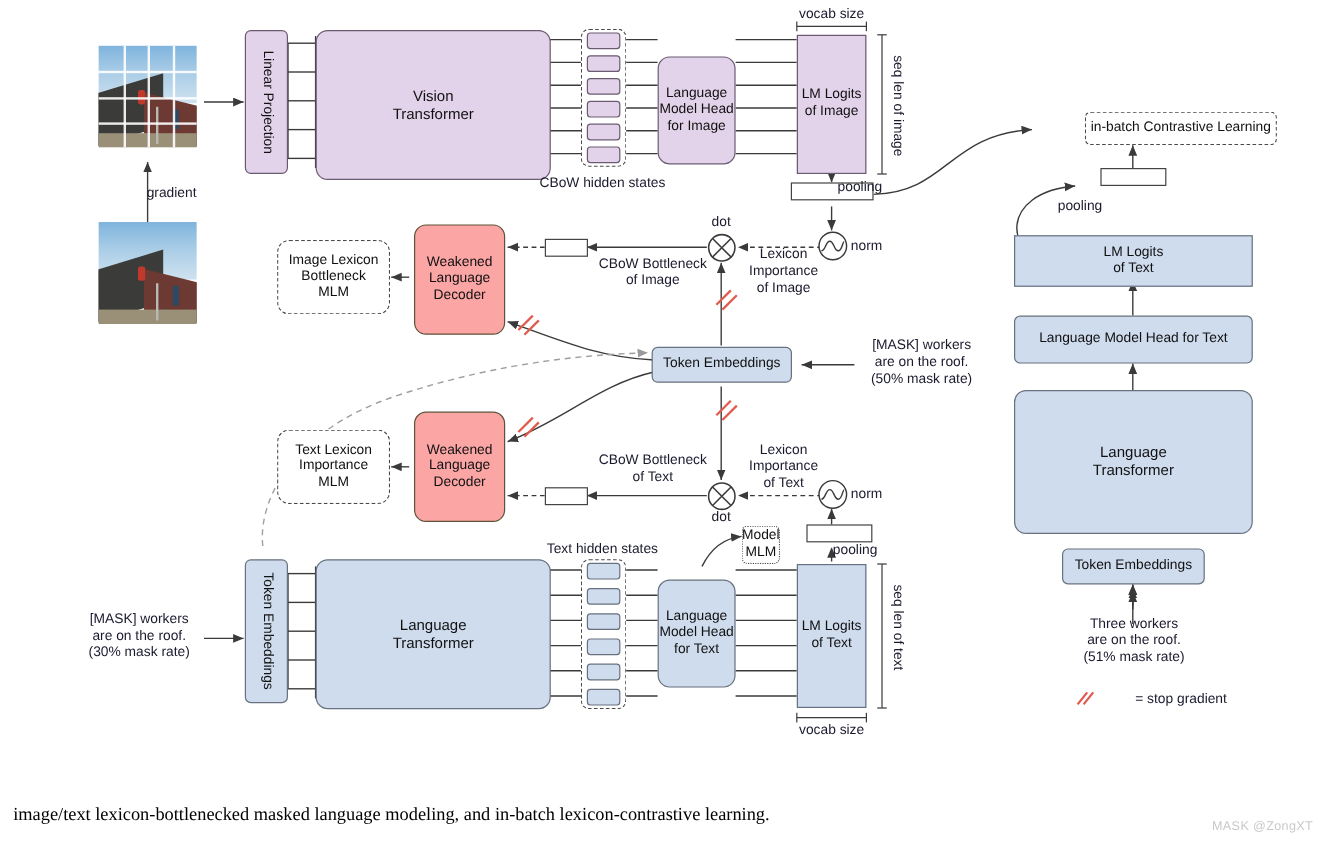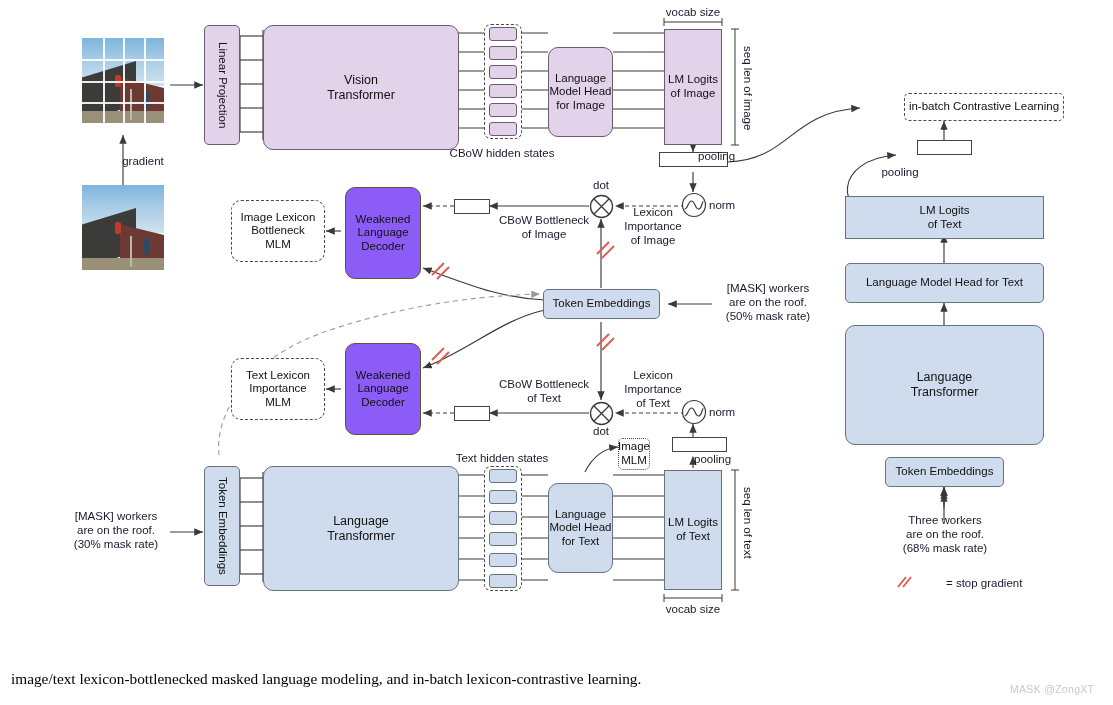--- a/index.html
+++ b/index.html
@@ -2,21 +2,21 @@
 <html><head>
 <meta charset="utf-8">
 <style>
   html,body{margin:0;padding:0;background:#ffffff;}
   body{width:1113px;height:705px;position:relative;font-family:"Liberation Sans",sans-serif;color:#111111;overflow:hidden;}
   #stage{position:absolute;left:0;top:0;width:1113px;height:705px;}
   #svgroot{position:absolute;left:0;top:0;width:1113px;height:705px;}
   .node{position:absolute;box-sizing:border-box;display:flex;align-items:center;justify-content:center;text-align:center;line-height:1.18;}
   .purple{background:#e3d3ea;border:1.2px solid #6b5b72;}
   .blue{background:#cfdcee;border:1.2px solid #67717f;}
-  .yellow{background:#8b5cf6;border:1.2px solid #5d5338;}
+  .yellow{background:#fca5a5;border:1.2px solid #5d5338;}
   .white{background:#ffffff;border:1.2px solid #444444;}
   .dashed{background:#ffffff;border:1.4px dashed #4a4a4a;}
   .dotted{background:#ffffff;border:1.4px dotted #4a4a4a;}
   .rr{border-radius:10px;}
   .rs{border-radius:5px;}
   .lbl{position:absolute;color:#1a1a2e;text-align:center;line-height:1.22;white-space:pre-line;}
   .vtext{writing-mode:vertical-rl;text-orientation:mixed;}
   .hs{position:absolute;background:#e3d3ea;border:1.1px solid #6b5b72;border-radius:3px;}
   .hsb{position:absolute;background:#cfdcee;border:1.1px solid #67717f;border-radius:3px;}
   .caption{position:absolute;font-family:"Liberation Serif",serif;color:#000;font-size:15.3px;line-height:1.62;}
@@ -313,21 +313,21 @@
   <svg style="position:absolute;left:681px;top:399px;width:26px;height:26px;">
     <circle cx="13" cy="13" r="11.5" fill="#fff" stroke="#3a3a3a" stroke-width="1.2"></circle>
     <path d="M3.5,17 C7,17 7,9 10.5,9 C14,9 14,17 17.5,17 C21,17 21,9 22.5,9.4" fill="none" stroke="#3a3a3a" stroke-width="1.2"></path>
   </svg>
   <div class="lbl" style="left:709px;top:405px;width:46px;font-size:11.5px;text-align:left;">norm</div>
 
   <div class="node white" style="left:672px;top:437px;width:55px;height:15px;"></div>
   <div class="lbl" style="left:694px;top:452px;width:54px;font-size:11.5px;text-align:left;">pooling</div>
 
   <div class="node dotted rs" style="left:618px;top:438px;width:32px;height:32px;font-size:11.5px;">
-    <span style="white-space:pre-line;">Image
+    <span style="white-space:pre-line;">Model
 MLM</span>
   </div>
 
   <div class="lbl" style="left:60px;top:509px;width:112px;font-size:11.5px;">[MASK] workers
 are on the roof.
 (30% mask rate)</div>
 
   <div class="node blue rs" style="left:204px;top:466px;width:36px;height:120px;">
     <span class="vtext" style="font-size:11.5px;">Token Embeddings</span>
   </div>
@@ -380,21 +380,21 @@
     <span style="white-space:pre-line;">Language
 Transformer</span>
   </div>
 
   <div class="node blue rs" style="left:885px;top:457px;width:119px;height:30px;font-size:11.5px;">
     <span>Token Embeddings</span>
   </div>
 
   <div class="lbl" style="left:889px;top:513px;width:112px;font-size:11.5px;">Three workers
 are on the roof.
-(68% mask rate)</div>
+(51% mask rate)</div>
 
   <svg style="position:absolute;left:895px;top:575px;width:22px;height:14px;">
     <path d="M3,12 L11,2 M8,12 L16,2" stroke="#e05b4e" stroke-width="1.9" fill="none"></path>
   </svg>
   <div class="lbl" style="left:946px;top:576px;width:110px;font-size:11.5px;text-align:left;">= stop gradient</div>
 
   <div class="caption" style="left:11px;top:667px;width:1092px;">image/text lexicon-bottlenecked masked language modeling, and in-batch lexicon-contrastive learning.</div>
   <div class="wm" style="left:1010px;top:683px;">MASK @ZongXT</div>
 
 </div>

